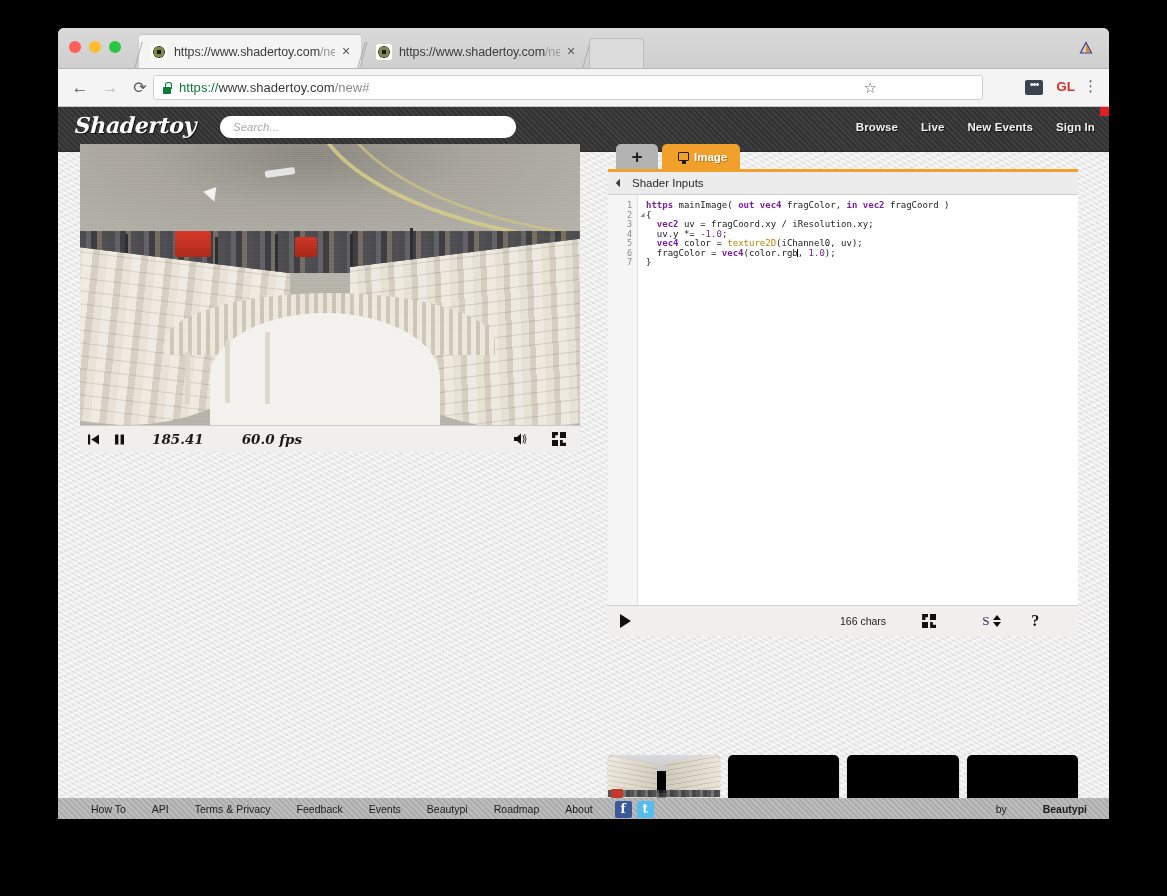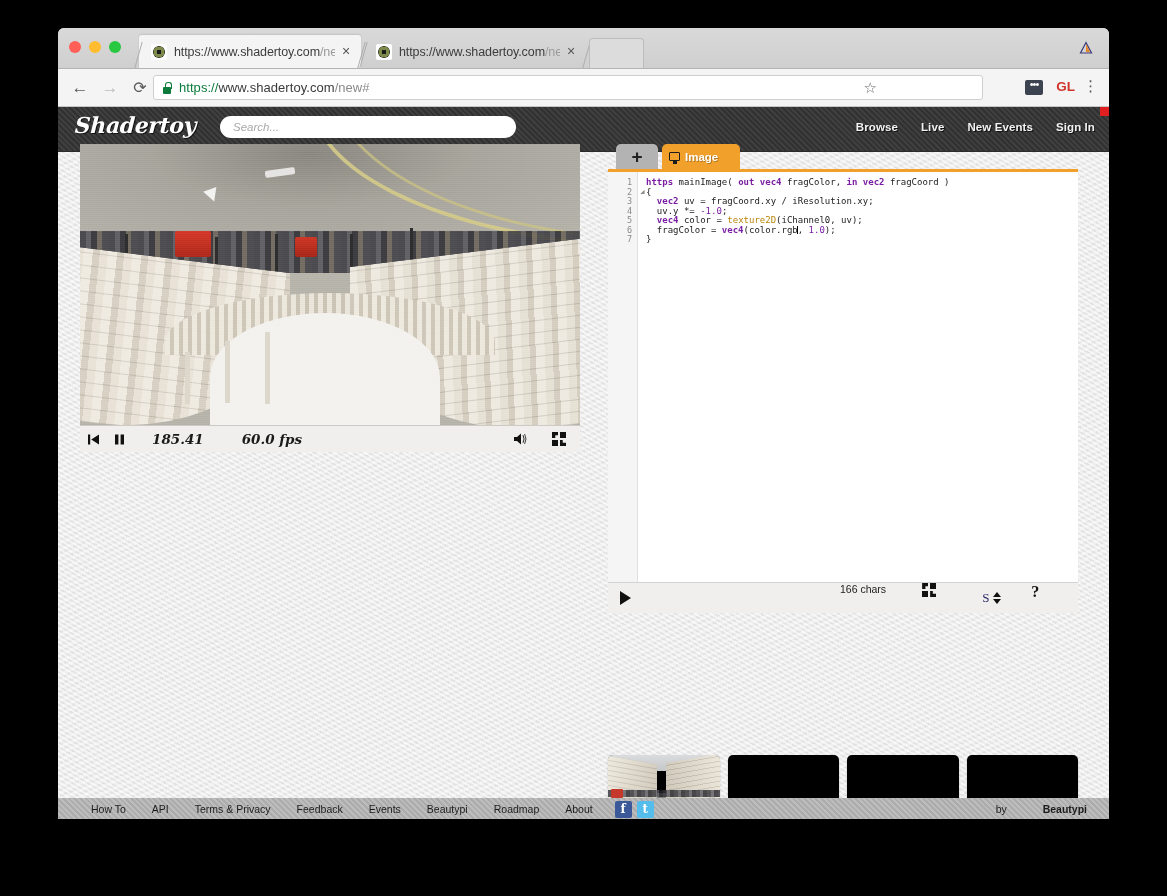--- a/index.html
+++ b/index.html
@@ -452,21 +452,21 @@
     background: #b3b3b3;
     justify-content: center;
     color: #222;
     font-size: 19px;
     font-weight: bold;
     line-height: 19px;
   }
   #st-tab-image {
     left: 54px; width: 78px;
     background: #f1a12b;
-    padding-left: 7px;
+    padding-left: 16px;
     text-shadow: 1px 1px 0 rgba(0,0,0,0.25);
   }
   .monitor-icon {
     width: 11px; height: 9px;
     border: 1.8px solid #1c1c1c;
     border-radius: 1px;
     margin-right: 5px;
     position: relative;
     box-sizing: border-box;
     flex: 0 0 11px;
@@ -549,20 +549,21 @@
     width: 1px; height: 8px;
     background: #000;
     vertical-align: -1px;
     margin: 0 -0.5px;
   }
 
   #editor-footer {
     height: 30px;
     background: #f0efed;
     display: flex;
+    align-items: center;
     font-size: 10.5px;
     color: #222;
   }
   #ef-run {
     width: 34px; height: 30px;
     display: flex; align-items: center; justify-content: center;
   }
   #ef-run .tri {
     width: 0; height: 0;
     border-left: 11px solid #111;
@@ -796,20 +797,24 @@
     <div id="editor-panel">
       <div id="tab-row">
         <div class="st-tab" id="st-tab-add">+</div>
         <div class="st-tab" id="st-tab-image">
           <span class="monitor-icon"></span>
           <span>Image</span>
         </div>
       </div>
       <div id="editor-accent"></div>
 
+      <div id="shader-inputs-bar">
+        <span id="si-caret"></span>
+        <span>Shader Inputs</span>
+      </div>
 
       <div id="code-area">
         <div id="gutter">
           <div>1</div>
           <div><span>2</span><span class="fold"></span></div>
           <div>3</div>
           <div>4</div>
           <div>5</div>
           <div>6</div>
           <div>7</div>

